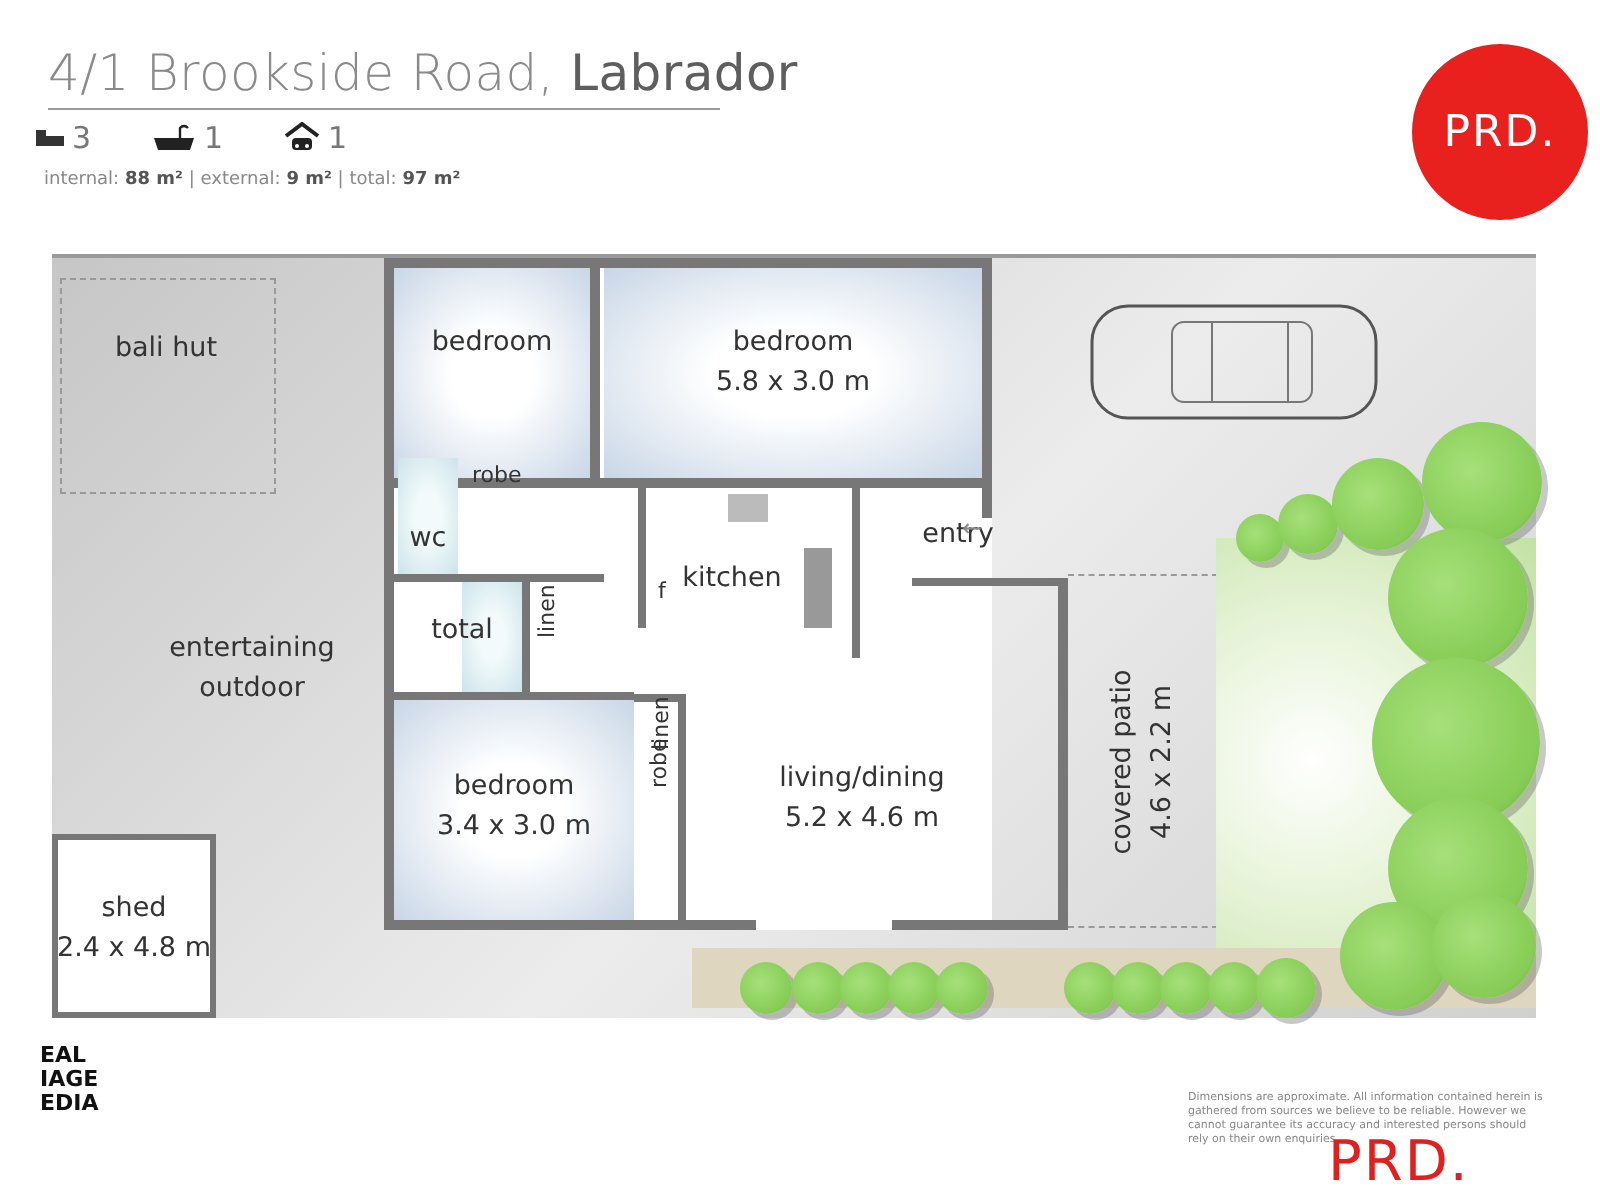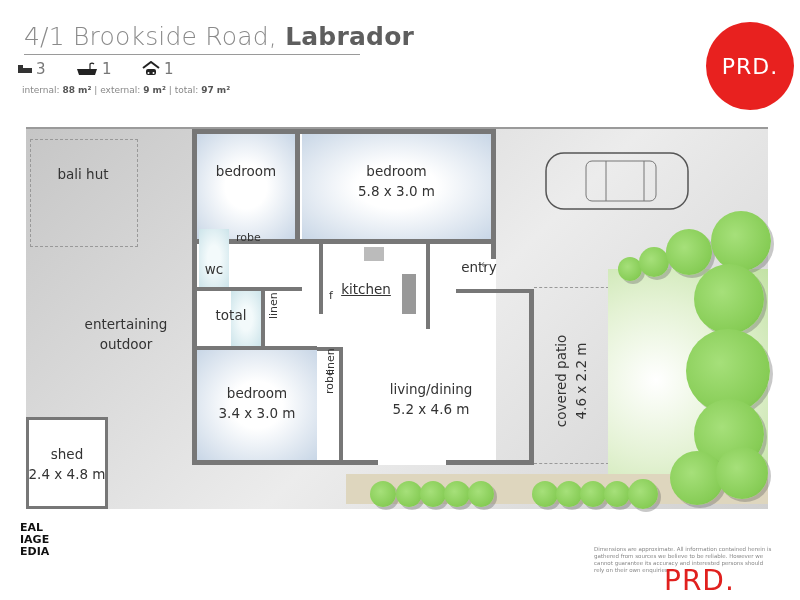--- a/index.html
+++ b/index.html
@@ -1,19 +1,19 @@
 <!DOCTYPE html>
 <html><head>
 <meta charset="utf-8">
 <style>
   html,body{margin:0;padding:0;}
   body{width:800px;height:600px;background:#fff;position:relative;overflow:hidden;font-family:"DejaVu Sans",sans-serif;color:#333;}
   .abs{position:absolute;}
   .hdr-title{left:24px;top:22px;font-size:25px;color:#8a8a8a;font-weight:300;letter-spacing:0.2px;white-space:nowrap;}
-  .hdr-title b{color:#5e5e5e;font-weight:bold;}
+  .hdr-title b{color:#5e5e5e;font-weight:normal;}
   .hdr-line{left:24px;top:54px;width:336px;height:1px;background:#9a9a9a;}
   .feat{top:60px;font-size:15px;color:#777;display:flex;align-items:center;gap:4px;}
   .feat svg{display:block;}
   .areas{left:22px;top:85px;font-size:9px;color:#888;white-space:nowrap;}
   .areas b{color:#555;margin-top:33px;}
   .logo-circle{left:706px;top:22px;width:88px;height:88px;border-radius:50%;background:#e8211f;color:#fff;font-size:22px;display:flex;align-items:center;justify-content:center;letter-spacing:1px;}
   .site{left:26px;top:127px;width:742px;height:380px;background:linear-gradient(135deg,#c6c6c6 0%,#ececec 55%,#d0d0d0 100%);border-top:2px solid #9a9a9a;}
   .room-label{position:absolute;text-align:center;font-size:13.5px;color:#333;line-height:20px;white-space:nowrap;}
   .small-label{position:absolute;font-size:11px;color:#333;}
   .dashed{position:absolute;border:1px dashed #999;}
@@ -139,21 +139,21 @@
   </div>
   <div class="wall" style="left:291px;top:218px;width:24px;height:4px;"></div>
   <div class="wall" style="left:313px;top:218px;width:4px;height:113px;"></div>
   <div class="small-label" style="left:297px;top:265px;transform:rotate(-90deg);transform-origin:left top;">robe</div>
   <div class="small-label" style="left:298px;top:246px;transform:rotate(-90deg);transform-origin:left top;">linen</div>
 
   <div class="wall" style="left:293px;top:115px;width:4px;height:70px;"></div>
   <div class="wall" style="left:400px;top:115px;width:4px;height:85px;"></div>
   <div class="abs" style="left:338px;top:118px;width:20px;height:14px;background:#bbb;"></div>
   <div class="abs" style="left:376px;top:145px;width:14px;height:40px;background:#999;"></div>
-  <div class="room-label" style="left:310px;top:150px;width:60px;text-decoration:underline;">kitchen</div>
+  <div class="room-label" style="left:310px;top:150px;width:60px;">kitchen</div>
   <div class="small-label" style="left:303px;top:160px;">f</div>
   <div class="room-label" style="left:405px;top:128px;width:50px;padding-left:23px;">entry</div>
   <div class="small-label" style="left:455px;top:128px;font-size:12px;color:#888;">←</div>
 
   <div class="room-label" style="left:330px;top:250px;width:150px;">
     <div>living/dining</div>
     <div>5.2 x 4.6 m</div>
   </div>
 
   <div class="dashed" style="left:508px;top:158px;width:74px;height:175px;border-left:none;"></div>

